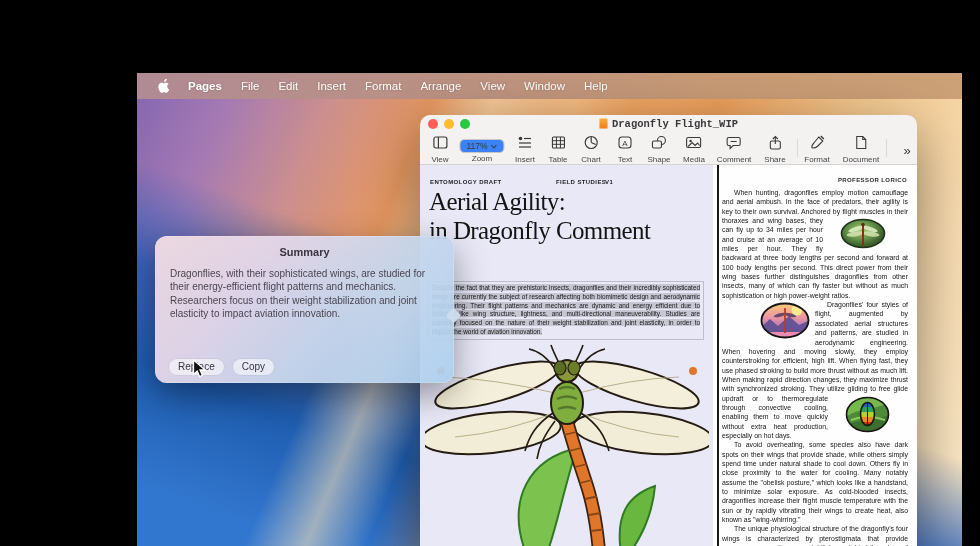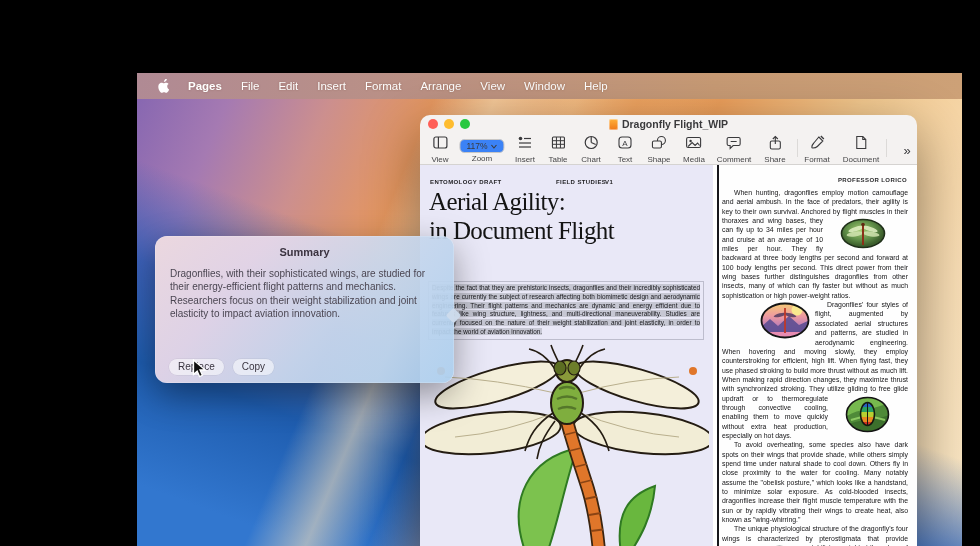--- a/index.html
+++ b/index.html
@@ -40,21 +40,21 @@
   .cursor { position:absolute; left:55px; top:286px; z-index:60; }
 
   
   .window { position:absolute; left:283px; top:42px; width:497px; height:431px;
     border-radius:10px 10px 0 0; background:#f4f2f1; box-shadow:0 18px 55px rgba(0,0,0,.45); z-index:10; }
   .titlebar { position:relative; height:18px; }
   .tl { position:absolute; top:4px; width:10px; height:10px; border-radius:50%; }
   .tl.r { left:8px;  background:#ff5f57; }
   .tl.y { left:24px; background:#febc2e; }
   .tl.g { left:40px; background:#28c840; }
-  .wtitle { position:absolute; top:3px; left:0; width:100%; text-align:center; font-size:10.5px; font-weight:bold; color:#3a3a3c; }
+  .wtitle { position:absolute; top:3px; left:0; width:100%; text-align:center; font-size:10.5px; font-weight:bold; color:#3a3a3c;font-family:Liberation Mono, monospace; }
   .wtitle .doc-ic { display:inline-block; width:9px; height:11px; background:linear-gradient(180deg,#ffb03a,#f07818);
     border-radius:2px; vertical-align:-2px; margin-right:4px; box-shadow:inset 0 0 0 1px rgba(255,255,255,.4); }
 
   .toolbar { position:relative; height:32px; border-bottom:1px solid #d5d3d1; }
   .titem { position:absolute; top:2px; transform:translateX(-50%); text-align:center; color:#3a3a3c; }
   .titem .lab { display:block; font-size:8px; color:#464648; margin-top:1px; }
   .titem svg { display:inline-block; }
   .zoomctl { display:inline-flex; align-items:center; gap:3px; border:1px solid #c9c7c5; background:#3b82f6;
     border-radius:5px; padding:1px 6px; font-size:8.5px; color:#3a3a3c; height:14px; }
   .tsep { position:absolute; top:6px; width:1px; height:18px; background:#dcdad8; }
@@ -230,21 +230,21 @@
       <div class="doc">
 
         <div class="page-left">
           <div class="kicker">
             <span class="k1">ENTOMOLOGY DRAFT</span>
             <span class="k2">FIELD STUDIES</span>
             <span class="k3">V1</span>
           </div>
           <div class="doc-title">
             <div>Aerial Agility:</div>
-            <div>in Document Flight</div>
+            <div>in Dragonfly Comment</div>
           </div>
           <div class="sel-box">
             <span class="hl">Despite the fact that they are prehistoric insects, dragonflies and their incredibly sophisticated wings are currently the subject of research affecting both biomimetic design and aerodynamic engineering. Their flight patterns and mechanics are dynamic and energy efficient due to features like wing structure, lightness, and multi-directional maneuverability.  Studies are currently focused on the nature of their weight stabilization and joint elasticity, in order to impact the world of aviation innovation.</span>
           </div>
 
           <svg class="dragonfly-art" width="284" height="210" viewBox="0 0 284 210">
             <path d="M100 210 C82 158 104 118 152 107 C138 150 132 186 122 212 Z" fill="#7cc24e" stroke="#2f7a22" stroke-width="2"></path>
             <path d="M196 212 C190 172 204 154 230 145 C227 178 214 198 204 214 Z" fill="#69b73e" stroke="#2f7a22" stroke-width="2"></path>
             <ellipse cx="72" cy="44" rx="64" ry="16" transform="rotate(-16 72 44)" fill="#f4efda" stroke="#241c12" stroke-width="2"></ellipse>
             <ellipse cx="212" cy="44" rx="64" ry="16" transform="rotate(16 212 44)" fill="#f4efda" stroke="#241c12" stroke-width="2"></ellipse>

